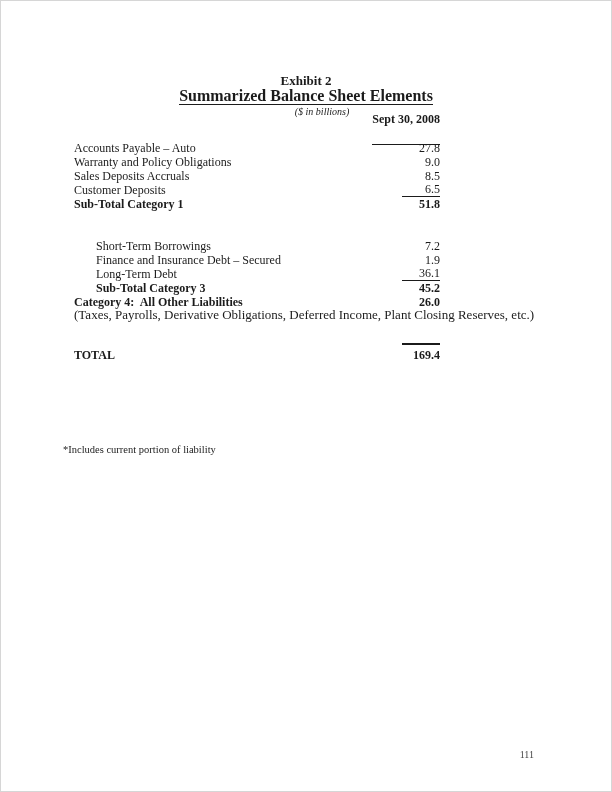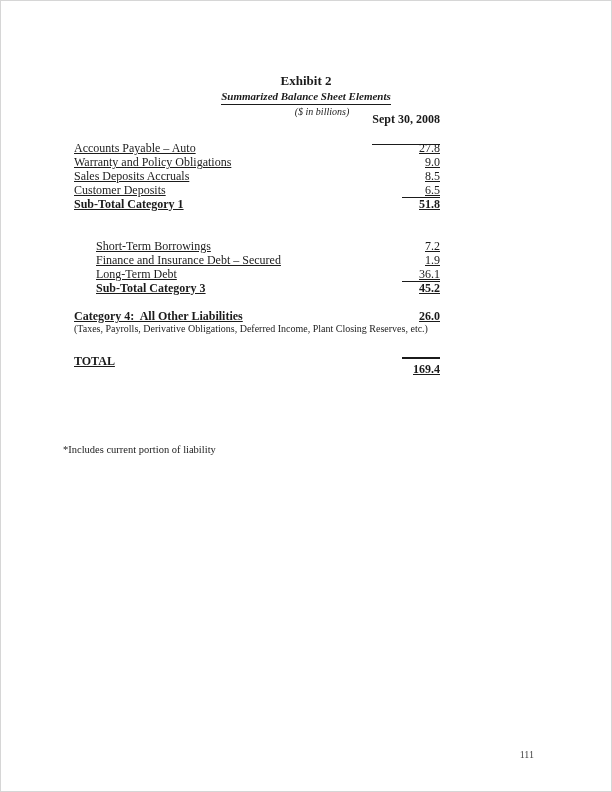--- a/index.html
+++ b/index.html
@@ -22,24 +22,23 @@
     left: 0;
     width: 100%;
     text-align: center;
   }
   .exhibit-label {
     font-size: 13px;
     line-height: 16px;
     font-weight: bold;
   }
   .doc-title {
-    font-size: 11px;
+    font-size: 16px;
     line-height: 14px;
     font-weight: bold;
-    font-style: italic;
   }
   .doc-title .underline {
     display: inline-block;
     border-bottom: 1.5px solid #1b1b1b;
     padding-bottom: 1px;
   }
   .units-note {
     font-size: 10px;
     line-height: 13px;
     font-style: italic;
@@ -62,49 +61,48 @@
   .colheader-row .colheader {
     display: inline-block;
     font-weight: bold;
     border-bottom: 1.5px solid #1b1b1b;
     padding-bottom: 18px;
   }
   .section { margin-top: 0; }
   .sec1 { margin-top: 14px; }
   .sec2 { margin-top: 12px; }
   .sec3 { margin-top: 28px; margin-left: 22px; }
-  .sec4 { margin-top: 14px; }
+  .sec4 { margin-top: 0; }
   .sec5 { margin-top: 10px; }
 
   .row {
     display: flex;
     justify-content: space-between;
-    align-items: center;
+    align-items: flex-end;
     line-height: 14px;
     height: 14px;
-    text-decoration: underline;
   }
   .row .label { white-space: pre; }
   .row .value {
     width: 38px;
     text-align: right;
     box-sizing: border-box;
   }
   .row.bold .label, .row.bold .value { font-weight: bold; }
   .value.rule-below { border-bottom: 1.5px solid #1b1b1b; }
   .row.total-row { height: auto; }
   .row.total-row .value {
     border-top: 2px solid #1b1b1b;
     padding-top: 3px;
     margin-top: 12px;
   }
   .sub-label-row {
     line-height: 12px;
     height: 12px;
-    font-size: 10px;
+    font-size: 13px;
     white-space: pre;
   }
 
   .footnote {
     position: absolute;
     left: 62px;
     top: 443px;
     font-size: 10.5px;
   }
   .page-number {

